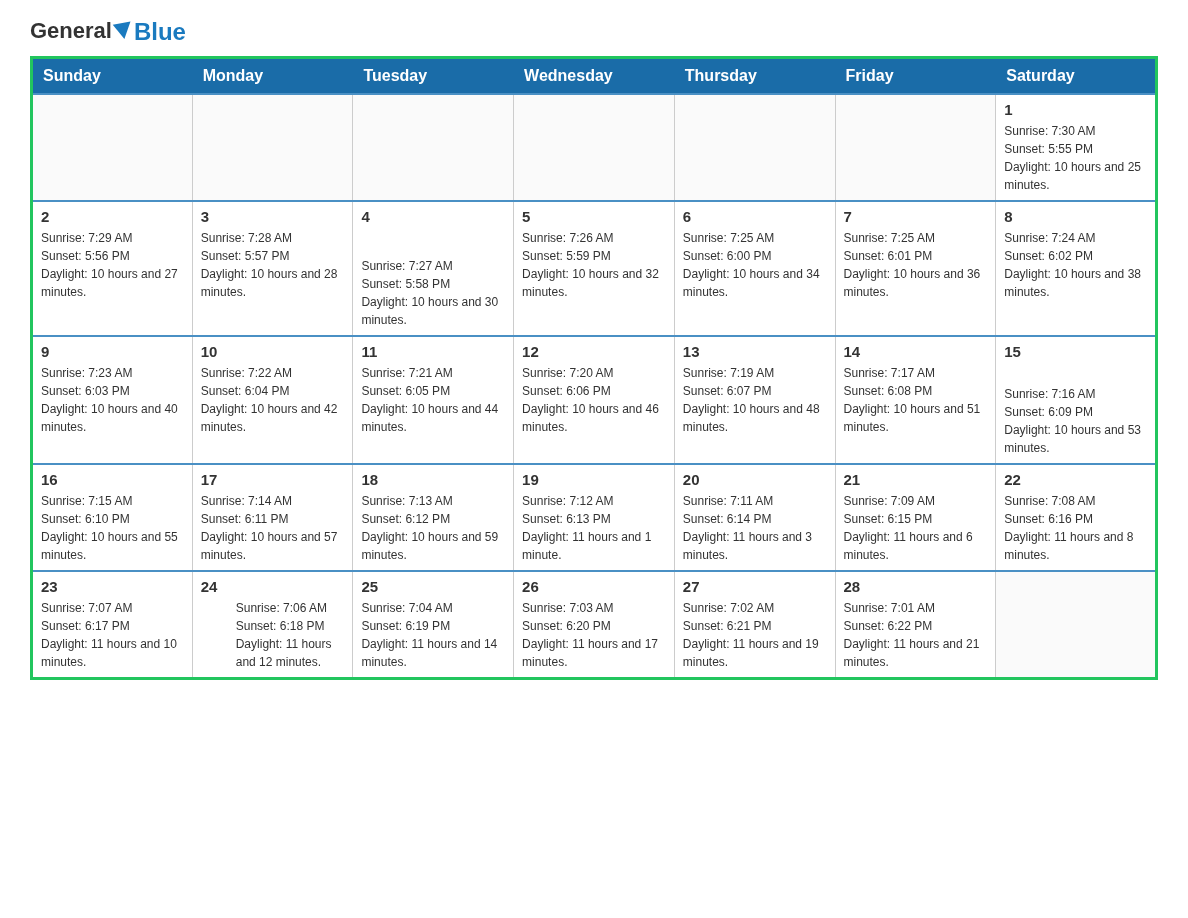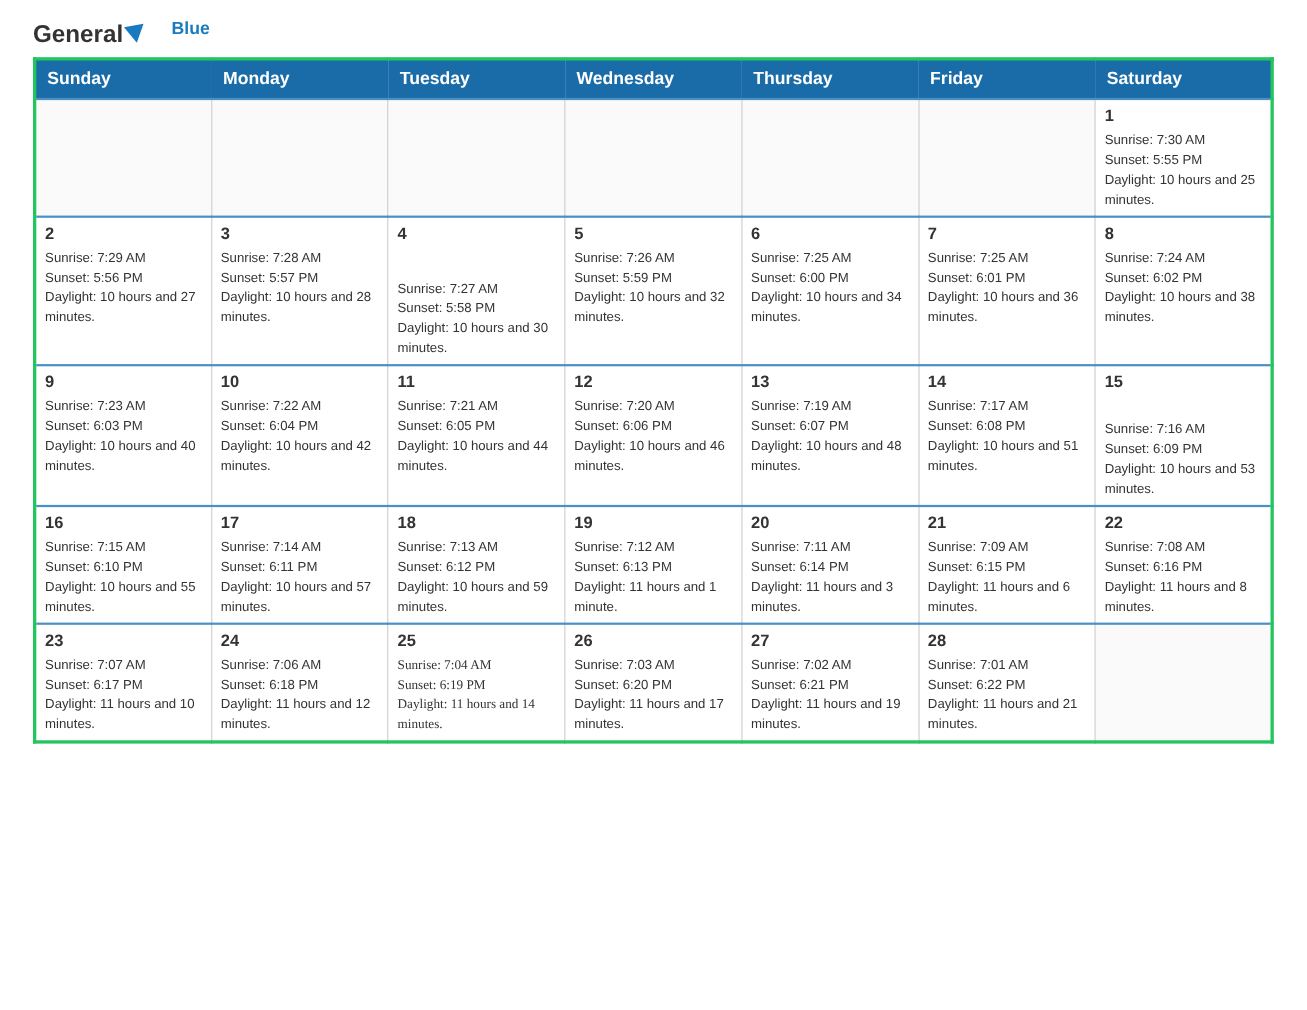--- a/index.html
+++ b/index.html
@@ -76,21 +76,21 @@
 </head>
 <body>
 
 <div class="header-area">
   <div class="logo-area">
   <div style="display:flex; align-items:center; line-height:1;">
     <span style="font-size:22px; font-weight:bold; color:#333;">General</span>
     <span style="display:inline-block; width:0; height:0; border-left:9px solid transparent; border-right:9px solid transparent; border-top:16px solid #1a7abf; margin-left:2px; transform:rotate(-10deg);"></span>
   </div>
   <div style="margin-top:-2px; margin-left:2px;">
-    <span style="font-size:16px; font-weight:bold; color:#1a7abf;margin-left:22px;">Blue</span>
+    <span style="font-size:24px; font-weight:bold; color:#1a7abf;">Blue</span>
   </div>
 </div>
   <div class="title-area">
     <div class="main-title"></div>
     <div class="subtitle"></div>
   </div>
 </div>
 
 <table class="calendar">
   <thead>
@@ -253,27 +253,27 @@
       </tr>
       <tr>
         <td>
           <span class="day-num">23</span>
           <div class="day-info" style="white-space: pre-line;">Sunrise: 7:07 AM
 Sunset: 6:17 PM
 Daylight: 11 hours and 10 minutes.</div>
         </td>
         <td>
           <span class="day-num">24</span>
-          <div class="day-info" style="white-space: pre-line;">Sunrise: 7:06 AM
+          <div class="day-info" style="white-space: pre-line; margin-left: 35px;">Sunrise: 7:06 AM
 Sunset: 6:18 PM
 Daylight: 11 hours and 12 minutes.</div>
         </td>
         <td>
           <span class="day-num">25</span>
-          <div class="day-info" style="white-space: pre-line; font-family: Liberation Serif, serif;">Sunrise: 7:04 AM
+          <div class="day-info" style="white-space: pre-line;">Sunrise: 7:04 AM
 Sunset: 6:19 PM
 Daylight: 11 hours and 14 minutes.</div>
         </td>
         <td>
           <span class="day-num">26</span>
           <div class="day-info" style="white-space: pre-line;">Sunrise: 7:03 AM
 Sunset: 6:20 PM
 Daylight: 11 hours and 17 minutes.</div>
         </td>
         <td>

